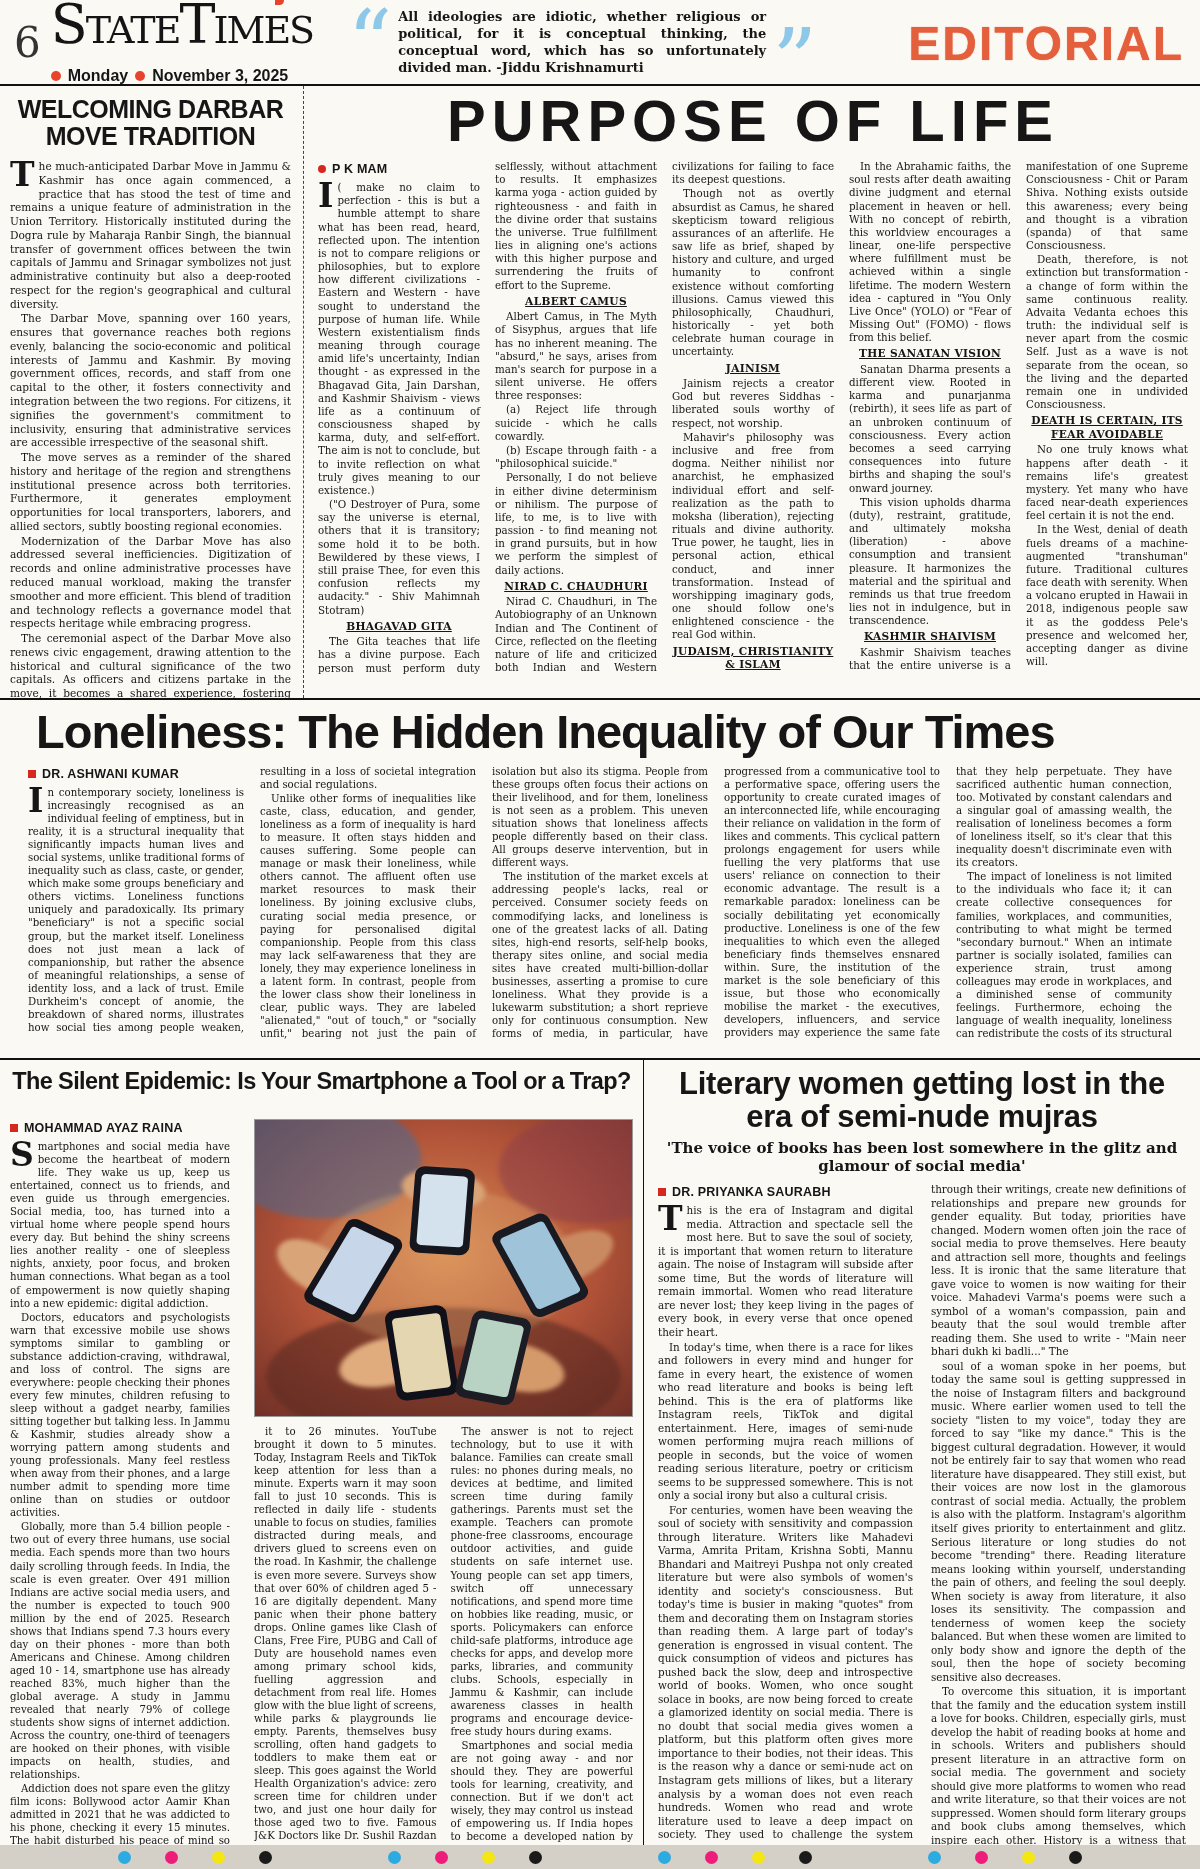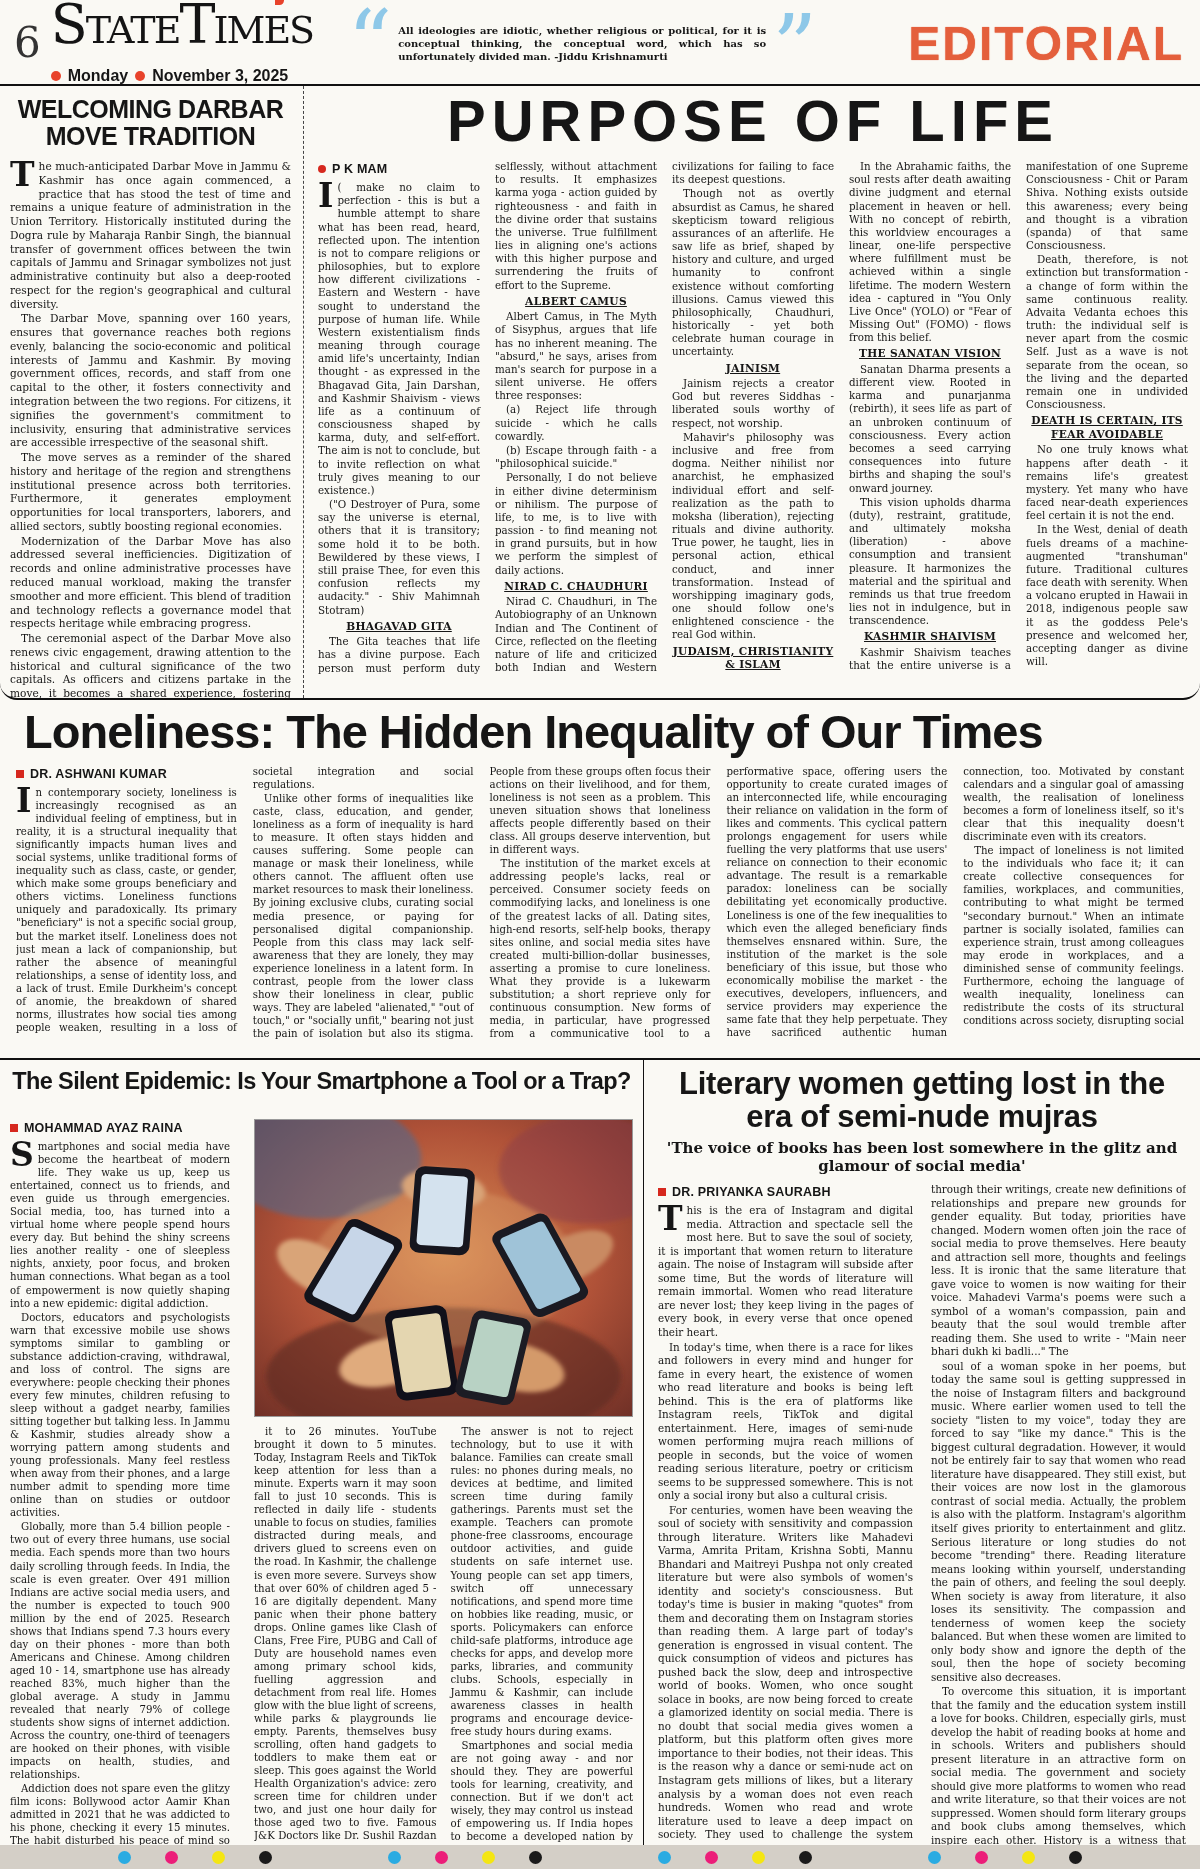--- a/index.html
+++ b/index.html
@@ -15,41 +15,41 @@
   .mast-col { display:flex; flex-direction:column; }
   .masthead-wrap { position:relative; }
   .masthead { font-variant:small-caps; font-size:54px; line-height:0.9; letter-spacing:-2px; color:#141414; font-family:"DejaVu Serif",serif; }
   .flame { position:absolute; top:-5px; left:224px; width:9px; height:9px; border-radius:50% 50% 50% 0; background:#e8432b; }
   .flame::after{ content:""; position:absolute; top:-5px; left:3px; width:2px; height:5px; background:#111; }
   .dateline { display:flex; align-items:center; gap:7px; font-family:"Liberation Sans",sans-serif; font-weight:700; font-size:16px; margin-top:18px; }
   .reddot { width:10px; height:10px; border-radius:50%; background:#e8432b; flex:0 0 auto; }
   .quoteblock { display:flex; align-items:center; margin-left:34px; gap:6px; max-width:470px; }
   .qmark { color:#8ec8e8; font-size:88px; line-height:0.35; font-family:"DejaVu Serif",serif; }
   .qmark.close { align-self:flex-end; }
-  .qtext { font-size:10px; font-weight:700; line-height:1.3; text-align:justify; }
+  .qtext { font-size:13px; font-weight:700; line-height:1.3; text-align:justify; }
   .qattr { font-weight:700; }
   .editorial-label { margin-left:auto; font-family:"Liberation Sans",sans-serif; font-weight:700; font-size:48px; letter-spacing:2px; color:#e45f3c; text-shadow:0 0 1px #e45f3c; }
   
   .byline { font-family:"Liberation Sans",sans-serif; font-weight:700; font-size:12.5px; margin:1px 0 4px; letter-spacing:0.2px; }
   .bullet { display:inline-block; width:8px; height:8px; background:#d6281e; margin-right:6px; }
   .bullet.round { border-radius:50%; }
   .blk-p { margin:0 0 1px; text-indent:11px; text-align:justify; }
   .blk-p.nodent { text-indent:0; }
   .dropcap { float:left; font-size:33px; line-height:27px; padding:1px 4px 0 0; font-weight:700; }
   .blk-sub { font-weight:700; text-align:center; text-decoration:underline; font-size:10.6px; margin:3px 0 2px; letter-spacing:0.3px; }
   
-  .band2 { display:flex; height:614px; border-bottom:2px solid #111;border-radius:17px; }
+  .band2 { display:flex; height:614px; border-bottom:2px solid #111; }
   .darbar { width:304px; padding:8px 12px 4px 10px; border-right:1.5px dashed #444; overflow:hidden; }
   .darbar h2 { font-family:"Liberation Sans",sans-serif; font-weight:700; font-size:25px; line-height:1.08; text-align:center; margin:2px 0 10px; letter-spacing:-0.5px; }
   .darbar .body { font-size:10.6px; line-height:1.3; }
   .purpose { flex:1; padding:6px 12px 0 14px; overflow:hidden; }
   .purpose h1 { font-family:"Liberation Sans",sans-serif; font-weight:700; font-size:58px; letter-spacing:6px; text-align:center; line-height:1; margin:0 0 10px; }
   .purpose .cols { column-count:5; column-gap:15px; height:528px; overflow:hidden; font-size:10.3px; line-height:1.28; }
   
-  .band3 { height:360px; padding:8px 16px 0; border-bottom:2px solid #111; overflow:hidden; }
+  .band3 { height:360px; padding:8px 28px 0; border-bottom:2px solid #111; overflow:hidden; }
   .band3 h1 { font-family:"Liberation Sans",sans-serif; font-weight:700; font-size:47px; letter-spacing:-1px; margin:0 0 10px 8px; line-height:1; }
   .band3 .cols { column-count:5; column-gap:16px; height:284px; overflow:hidden; font-size:10.2px; line-height:1.28; }
   
   .band4 { display:flex; height:787px; }
   .se { width:644px; border-right:1.5px solid #111; padding:8px 10px 0; display:flex; flex-direction:column; overflow:hidden; }
   .se h1 { font-family:"Liberation Sans",sans-serif; font-weight:700; font-size:23.5px; letter-spacing:-0.6px; text-align:center; margin:0 0 24px; white-space:nowrap; }
   .se-grid { display:flex; gap:24px; flex:1; overflow:hidden; }
   .se-left { width:220px; font-size:10.2px; line-height:1.28; overflow:hidden; }
   .se-right { flex:1; display:flex; flex-direction:column; overflow:hidden; }
   .se-photo { height:298px; margin-bottom:8px; border:1px solid #999; }

